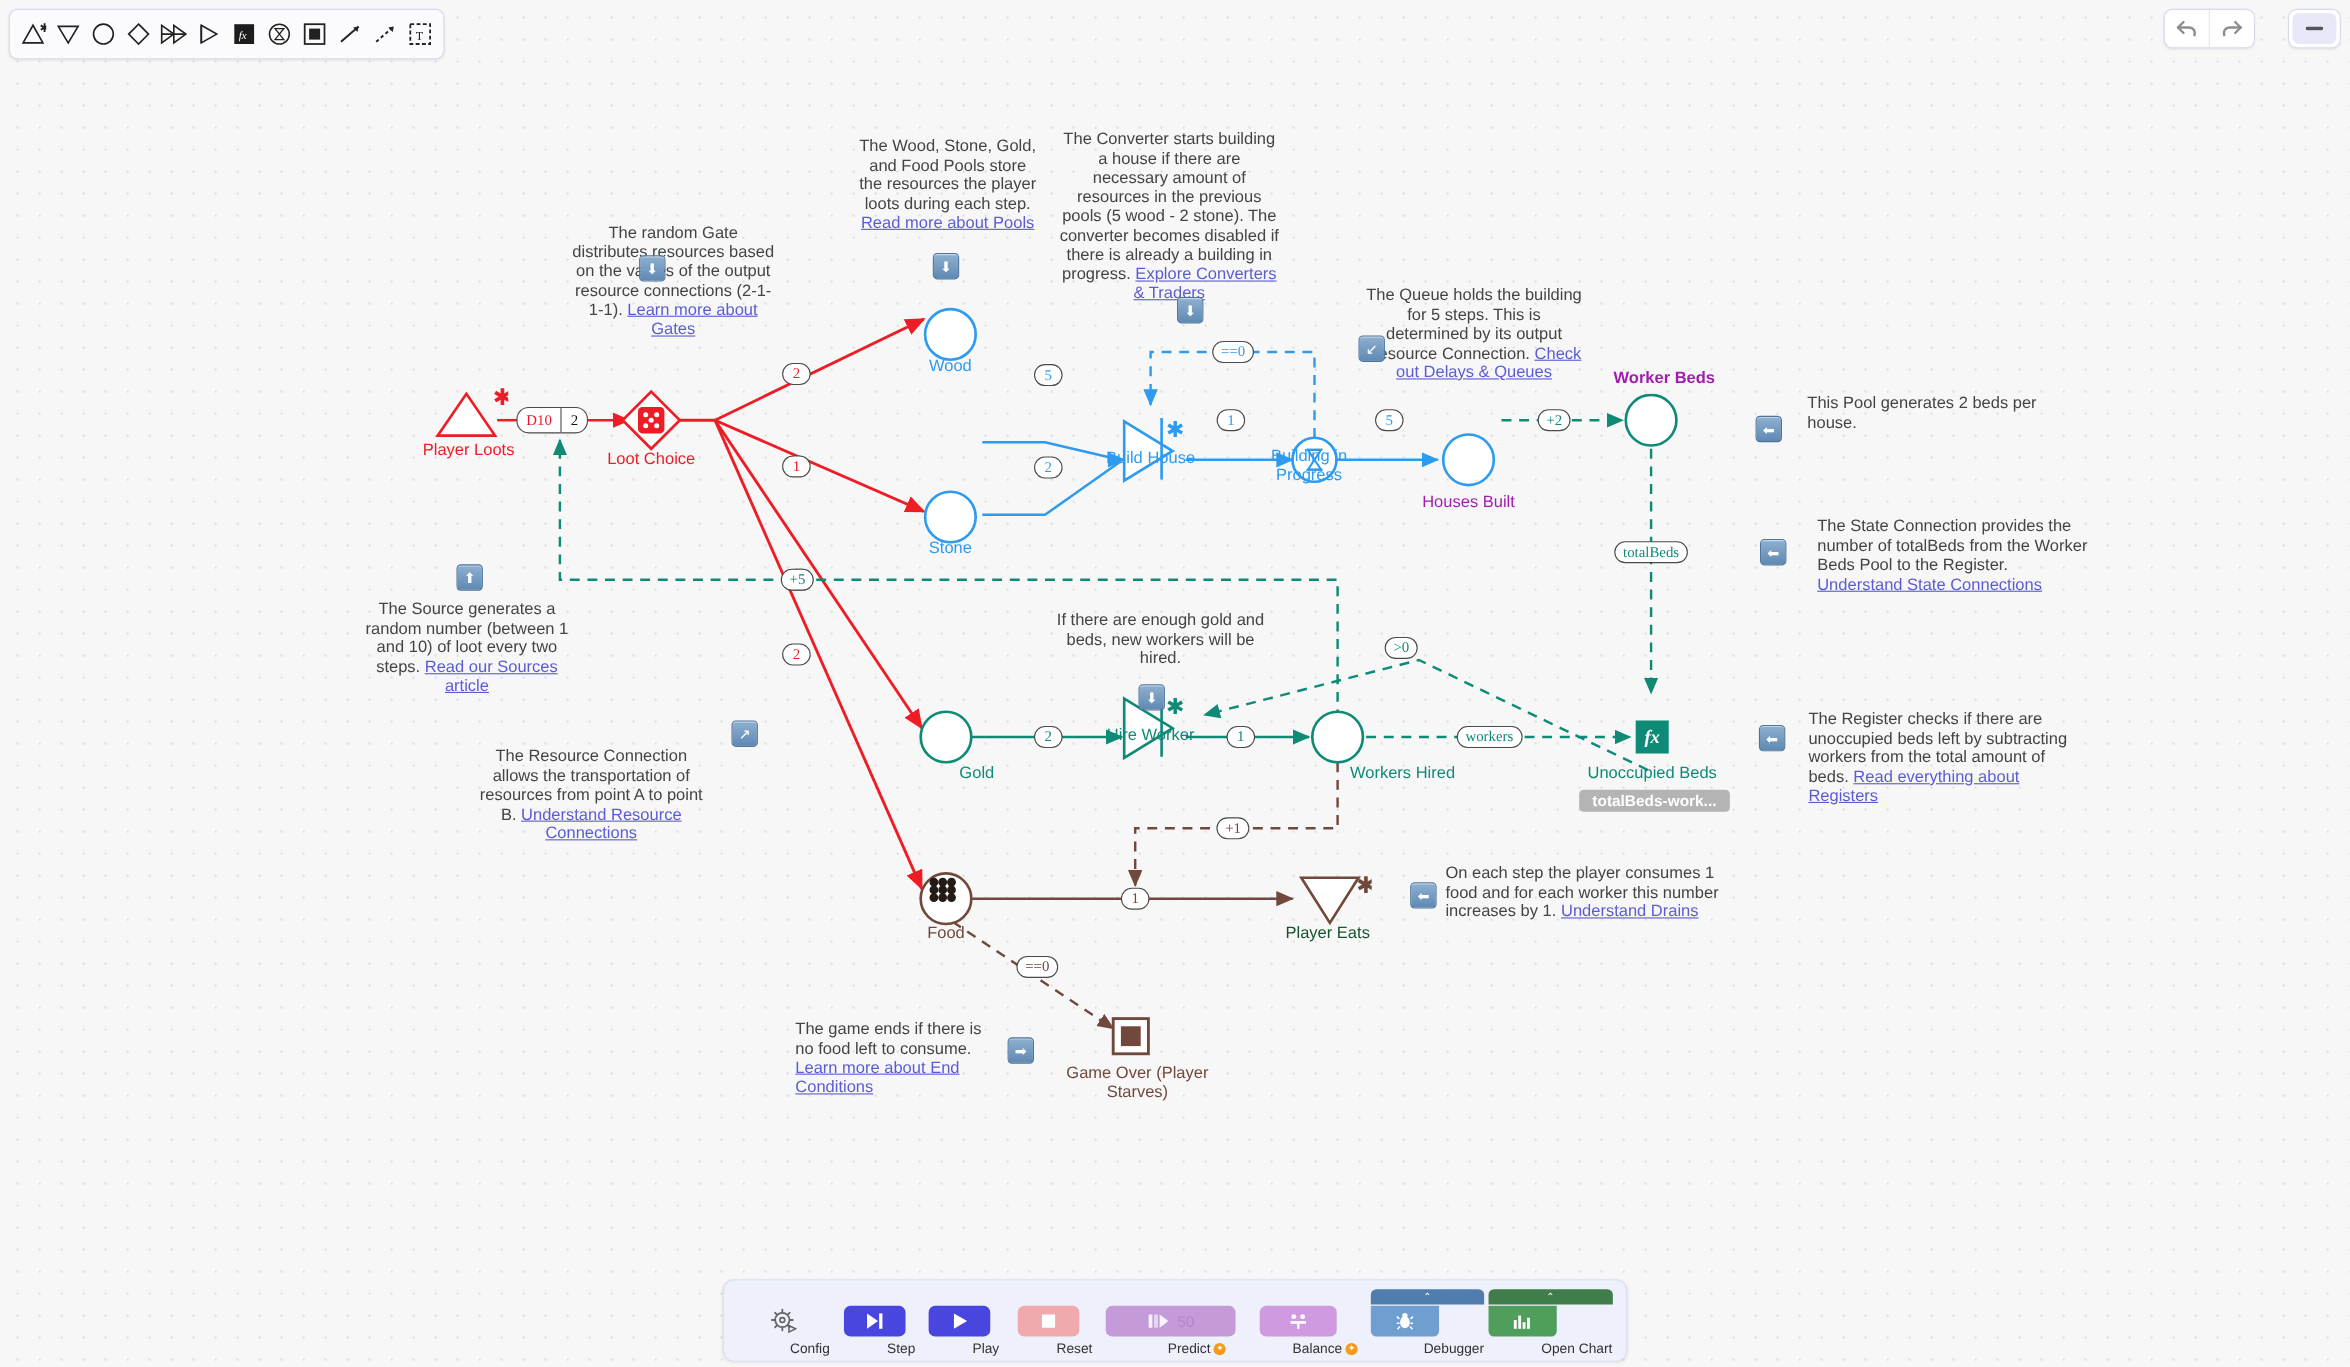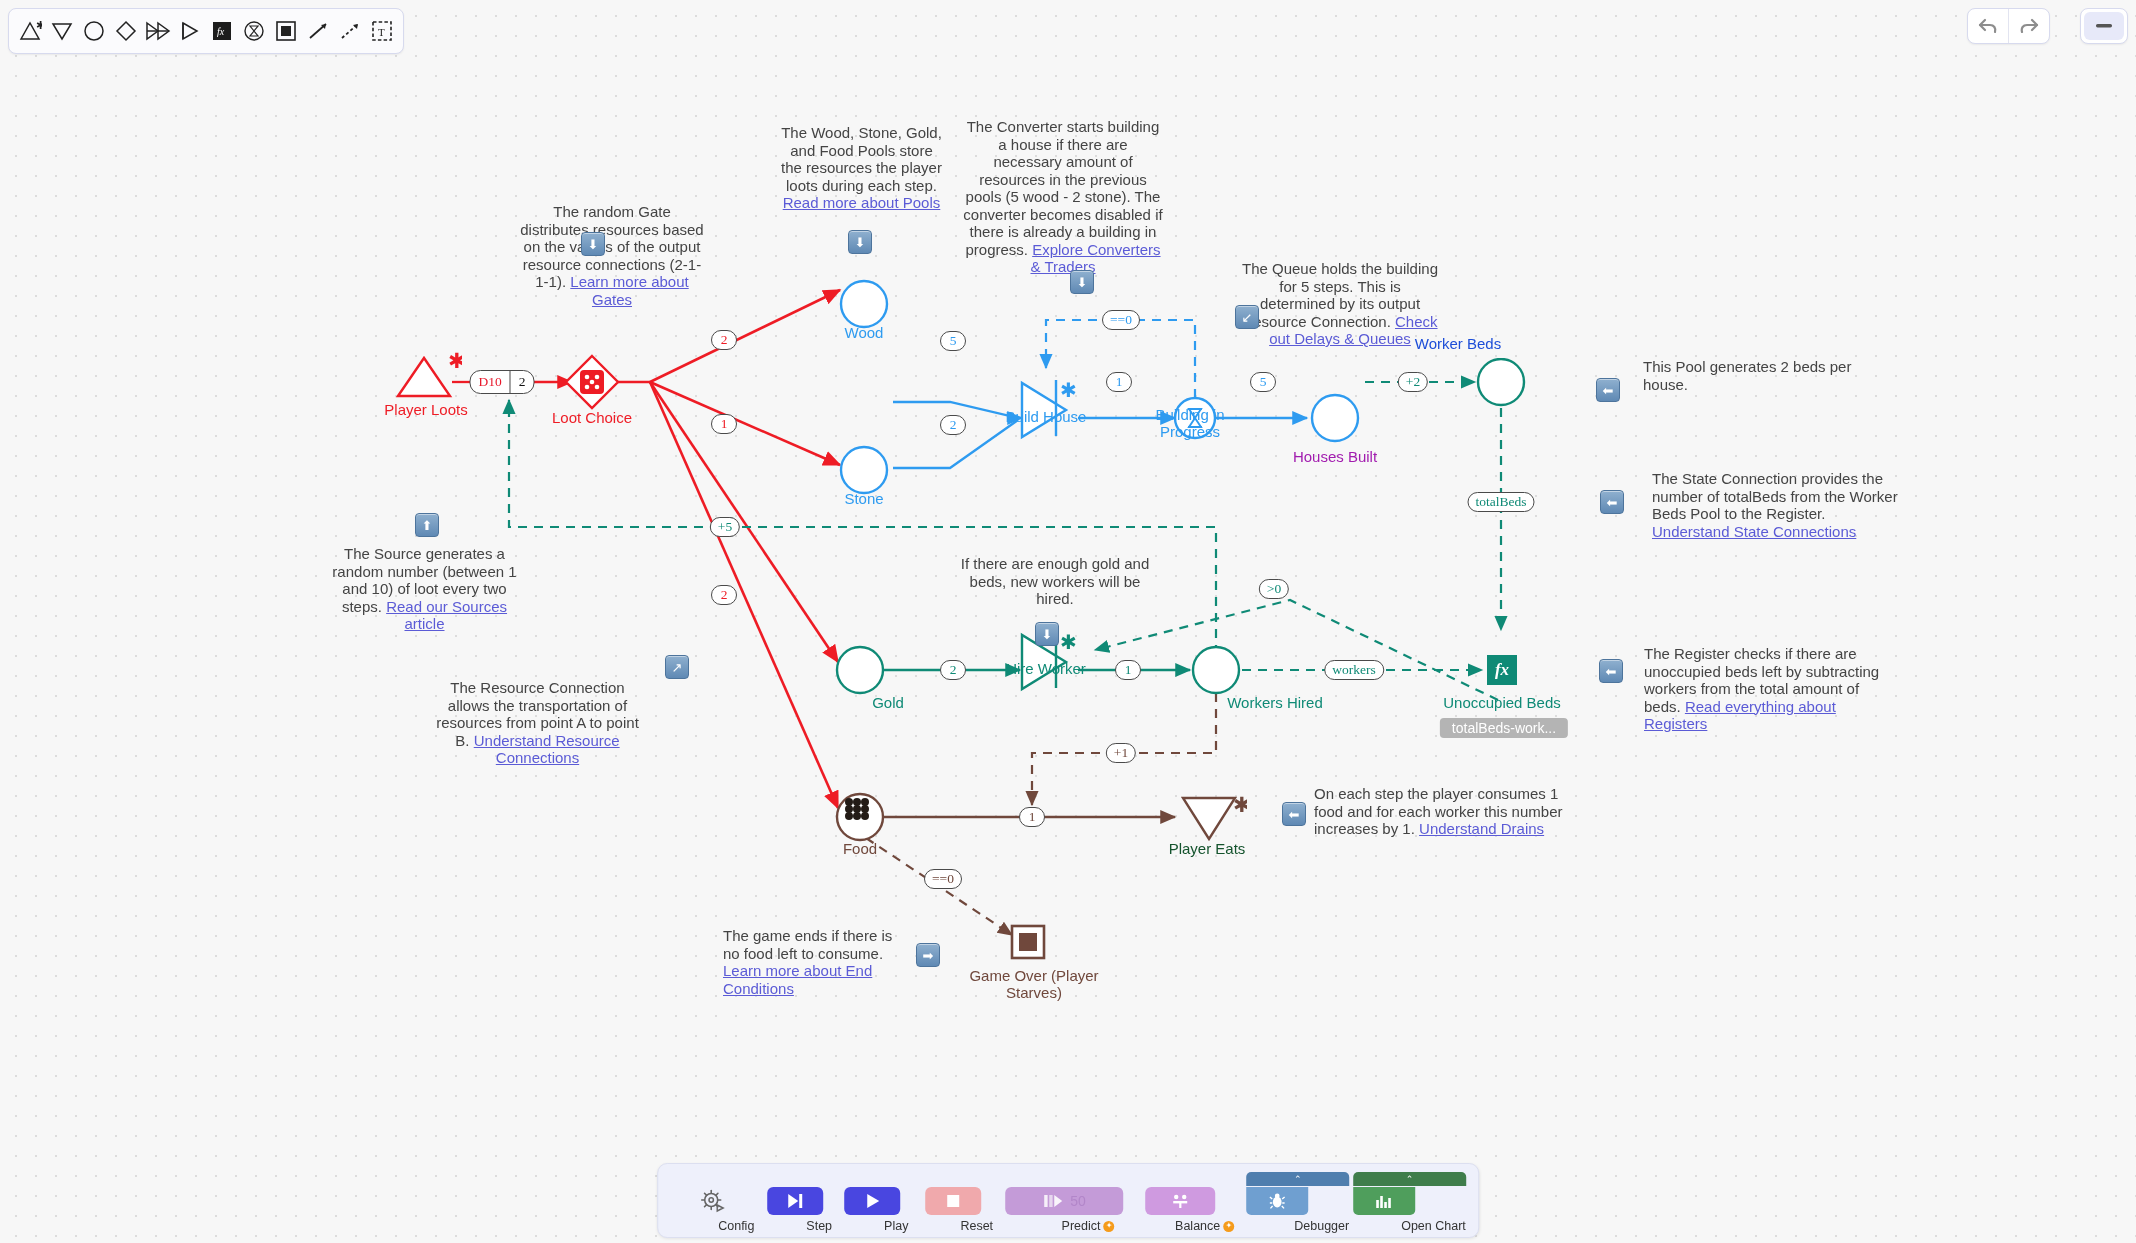--- a/index.html
+++ b/index.html
@@ -93,21 +93,21 @@
     font-size:13.5px;font-family:"Liberation Serif", serif;overflow:hidden;
   }
   #d10 .seg{display:flex;align-items:center;justify-content:center;padding:0 8px;}
   #d10 .seg.a{color:#e8192c;}
   #d10 .seg.b{border-left:1.6px solid #4a4a4a;color:#111;}
 
   
   .expr{
     position:absolute;transform:translateX(-50%);
     background:#b4b4b4;color:#fff;border-radius:4px;
-    font-size:14px;padding:2px 12px;white-space:nowrap;
+    font-size:14px;padding:2px 12px;white-space:nowrap;font-weight:bold;
   }
 
   
   .fxbox{
     position:absolute;width:30px;height:30px;background:#0f8a76;
     display:flex;align-items:center;justify-content:center;
     color:#fff;font-style:italic;font-weight:bold;font-size:17px;
     font-family:"Liberation Serif",serif;
   }
 
@@ -244,21 +244,21 @@
 <div class="nlabel wrap" style="left:1190px;top:406px;color:#2e9bf0;">Building in Progress</div>
 
 <svg style="position:absolute;left:1305px;top:390px;" width="60" height="56">
   <circle cx="30" cy="28" r="23" fill="#fff" stroke="#2e9bf0" stroke-width="2.4"></circle>
 </svg>
 <div class="nlabel" style="left:1335px;top:404px;color:#a21caf;margin-top:44px;">Houses Built</div>
 
 <svg style="position:absolute;left:1471px;top:358px;" width="60" height="56">
   <circle cx="30" cy="24" r="23" fill="#fff" stroke="#0f8a76" stroke-width="2.4"></circle>
 </svg>
-<div class="nlabel" style="left:1458px;top:335px;color:#1d4ed8;">Worker Beds</div>
+<div class="nlabel" style="left:1513px;top:335px;color:#a21caf;font-weight:bold;">Worker Beds</div>
 
 <svg style="position:absolute;left:830px;top:644px;" width="60" height="52">
   <circle cx="30" cy="26" r="23" fill="#fff" stroke="#0f8a76" stroke-width="2.4"></circle>
 </svg>
 <div class="nlabel" style="left:860px;top:694px;color:#0f8a76;margin-left:28px;">Gold</div>
 
 <svg style="position:absolute;left:1014px;top:630px;" width="72" height="62">
   <polygon points="8,10 8,64 52,37" fill="#fff" stroke="#0f8a76" stroke-width="2.4" transform="translate(0,-5)"></polygon>
   <line x1="42" y1="2" x2="42" y2="58" stroke="#0f8a76" stroke-width="2.4"></line>
   <text x="46" y="19" font-size="20" fill="#0f8a76" font-family="Liberation Sans, sans-serif">✱</text>

